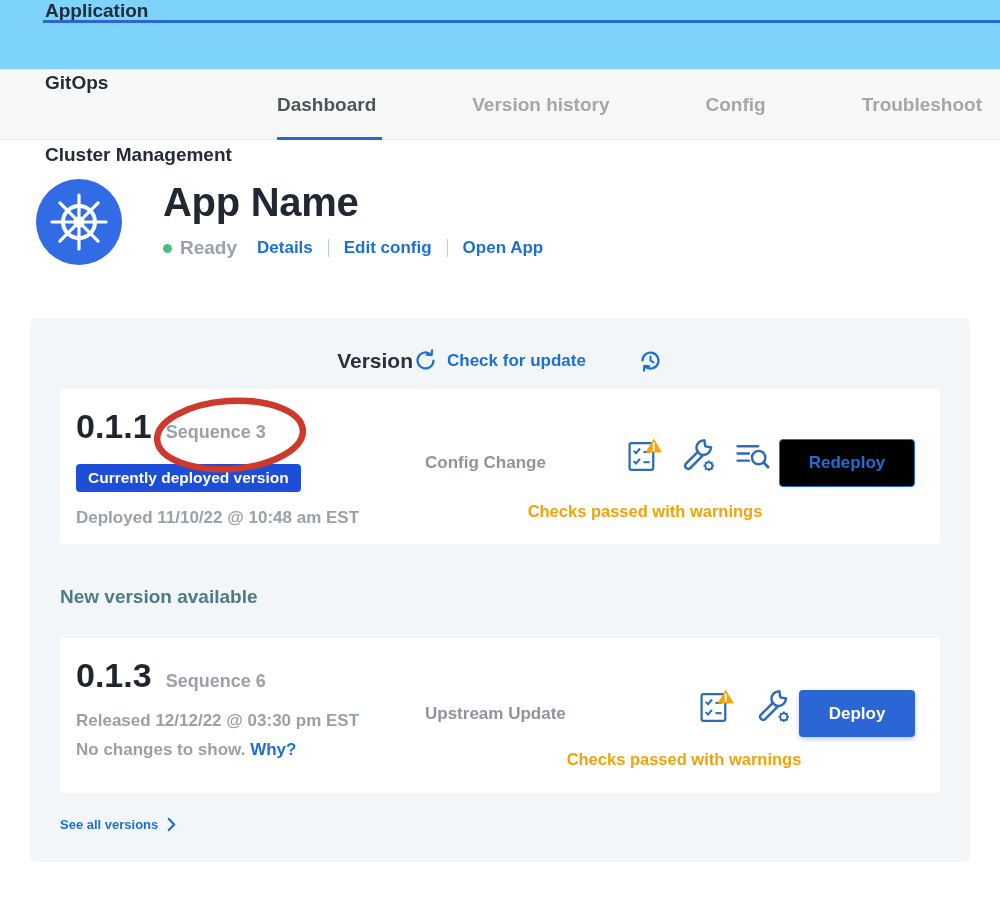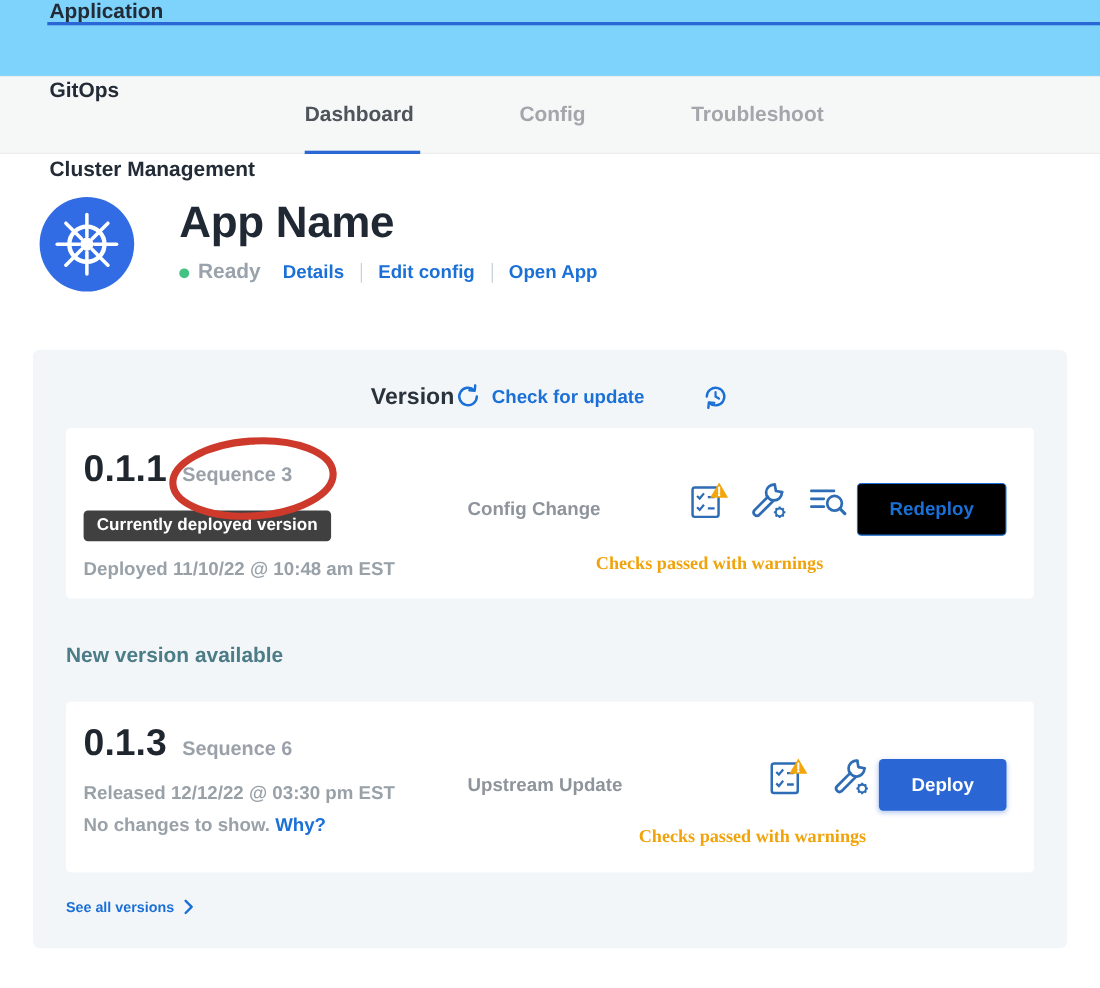--- a/index.html
+++ b/index.html
@@ -44,34 +44,34 @@
   .panel-link { display:flex; align-items:center; gap:9px; font-size:17px;
     font-weight:700; color:#1a70d6; cursor:pointer; white-space:nowrap; }
 
   .vcard { position:relative; background:#fff; border-radius:4px; height:155px;
     padding:18px 0 0 16px; }
   .card1 { margin-top:16px; }
   .card2 { margin-top:30px; }
   .version-line { display:flex; align-items:baseline; gap:14px; }
   .version-num { font-size:34px; font-weight:700; color:#1f262e; }
   .sequence { font-size:18px; font-weight:600; color:#9aa1a9; }
-  .badge { display:inline-block; margin-top:18px; background:#404040; color:#fff;
+  .badge { display:inline-block; margin-top:18px; background:#1d4ed8; color:#fff;
     font-size:15.5px; font-weight:700; padding:5px 12px; border-radius:4px; }
   .meta { margin-top:16px; font-size:17px; font-weight:600; color:#99a1a8; }
   .no-changes { margin-top:9px; font-size:17px; font-weight:600; color:#99a1a8; }
   .inline-link { color:#1a70d6; font-weight:700; cursor:pointer; }
   .change-type { position:absolute; left:365px; top:64px; font-size:17px;
     font-weight:700; color:#8d949b; }
   .card2 .change-type { top:66px; }
   .icons-row { position:absolute; display:flex; align-items:center; }
   .card1 .icons-row { left:566px; top:48px; gap:17px; }
   .card2 .icons-row { left:638px; top:50px; gap:20px; }
   .icon-btn { cursor:pointer; line-height:0; }
   .checks { position:absolute; font-size:16.5px; font-weight:700; color:#f0a30a;
-    text-align:center;font-family:Liberation Serif, serif; }
+    text-align:center; }
   .card1 .checks { left:430px; top:113px; width:310px; }
   .card2 .checks { left:474px; top:112px; width:300px; }
   .btn { position:absolute; border-radius:4px; font-size:17px; font-weight:700;
     font-family:inherit; cursor:pointer; }
   .btn-outline { right:25px; top:50px; width:136px; height:48px; background:#000000;
     border:1.5px solid #1a70d6; color:#1a70d6; }
   .btn-solid { right:25px; top:52px; width:116px; height:47px; background:#2a66d4;
     border:none; color:#fff; box-shadow:0 2px 5px rgba(42,102,212,.35); }
 
   .new-banner { margin-top:42px; font-size:19px; font-weight:700; color:#4b7c87; }
@@ -84,20 +84,21 @@
 <body>
 
 <nav class="topnav">
   <div class="tab active">Application</div>
   <div class="tab">GitOps</div>
   <div class="tab">Cluster Management</div>
 </nav>
 
 <nav class="subnav">
   <div class="tab active">Dashboard</div>
+  <div class="tab">Version history</div>
   <div class="tab">Config</div>
   <div class="tab">Troubleshoot</div>
 </nav>
 
 <header class="app-header">
   <div class="logo-wrap">
     <svg viewBox="0 0 88 88" width="88" height="88">
       <circle cx="44" cy="44" r="43" fill="#326ce5"></circle>
       <circle cx="44" cy="44" r="16" fill="none" stroke="#ffffff" stroke-width="4"></circle>
       <g stroke="#ffffff" stroke-width="3.2" stroke-linecap="round">

